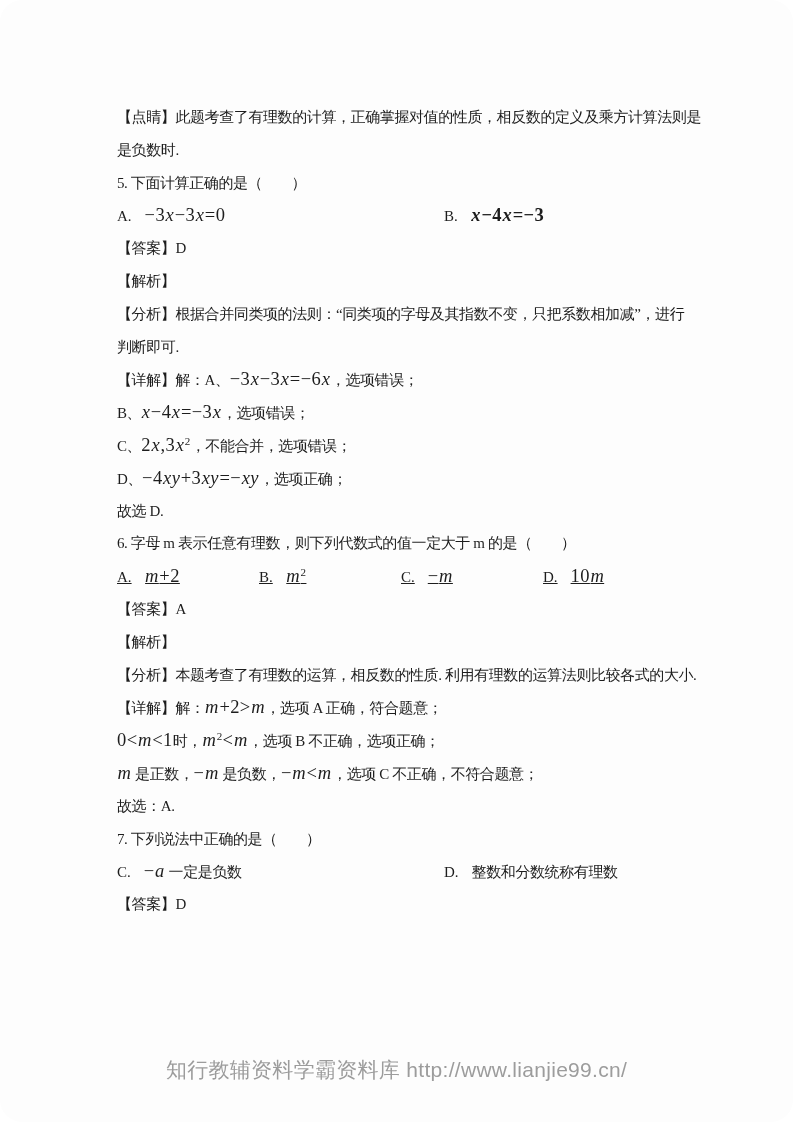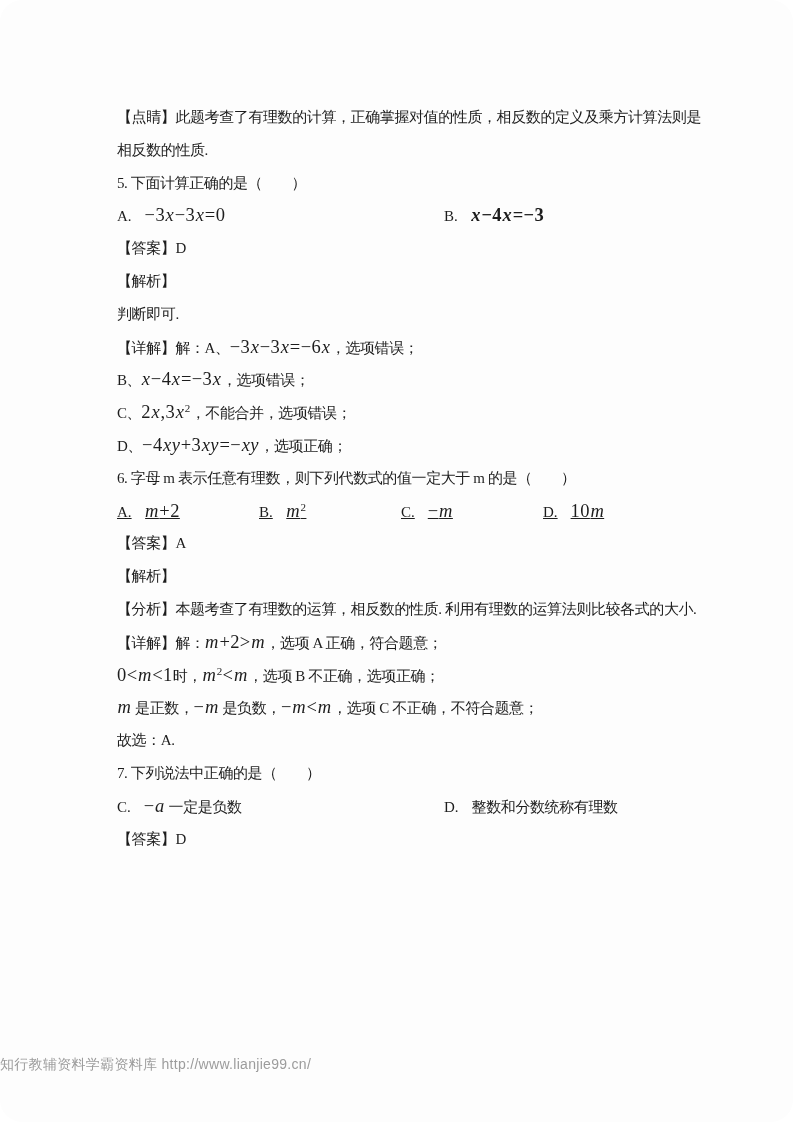--- a/index.html
+++ b/index.html
@@ -38,42 +38,45 @@
   }
   .math.bold{font-weight:700;}
   .opt{display:inline-block;vertical-align:baseline;}
   .line.options2 .opt:first-child{width:327px;}
   .line.options4 .opt{width:142px;text-decoration:underline;}
   .line.options4 .opt:last-child{width:auto;}
   .opt-label{font-size:15px;margin-right:13px;}
   .footer{
     position:absolute;
     left:0;right:0;top:1056px;
+    text-align:center;
     font-family:"Liberation Sans","DejaVu Sans",sans-serif;
-    font-size:14px;
+    font-size:21px;
     color:#9c9c9c;
     letter-spacing:0.3px;
   }
 </style>
 </head>
 <body>
 
 <div class="page">
   <main class="doc">
       <div class="line p"><span class="cn">【点睛】此题考查了有理数的计算，正确掌握对值的性质，相反数的定义及乘方计算法则是</span></div>
-      <div class="line p"><span class="cn">相反数的性质.</span></div>
+      <div class="line p"><span class="cn">是负数时.</span></div>
       <div class="line p"><span class="cn">5. 下面计算正确的是（　　）</span></div>
       <div class="line options2"><span class="opt"><span class="opt-label">A.</span><span class="math">−3<i>x</i>−3<i>x</i>=0</span></span><span class="opt"><span class="opt-label">B.</span><span class="math bold"><i>x</i>−4<i>x</i>=−3</span></span></div>
       <div class="line p"><span class="cn">【答案】D</span></div>
       <div class="line p"><span class="cn">【解析】</span></div>
+      <div class="line p"><span class="cn">【分析】根据合并同类项的法则：“同类项的字母及其指数不变，只把系数相加减”，进行</span></div>
       <div class="line p"><span class="cn">判断即可.</span></div>
       <div class="line p"><span class="cn">【详解】解：A、</span><span class="math">−3<i>x</i>−3<i>x</i>=−6<i>x</i></span><span class="cn">，选项错误；</span></div>
       <div class="line p"><span class="cn">B、</span><span class="math"><i>x</i>−4<i>x</i>=−3<i>x</i></span><span class="cn">，选项错误；</span></div>
       <div class="line p"><span class="cn">C、</span><span class="math">2<i>x</i>,3<i>x</i><sup>2</sup></span><span class="cn">，不能合并，选项错误；</span></div>
       <div class="line p"><span class="cn">D、</span><span class="math">−4<i>xy</i>+3<i>xy</i>=−<i>xy</i></span><span class="cn">，选项正确；</span></div>
+      <div class="line p"><span class="cn">故选 D.</span></div>
       <div class="line p"><span class="cn">6. 字母 m 表示任意有理数，则下列代数式的值一定大于 m 的是（　　）</span></div>
       <div class="line options4"><span class="opt"><span class="opt-label">A.</span><span class="math"><i>m</i>+2</span></span><span class="opt"><span class="opt-label">B.</span><span class="math"><i>m</i><sup>2</sup></span></span><span class="opt"><span class="opt-label">C.</span><span class="math">−<i>m</i></span></span><span class="opt"><span class="opt-label">D.</span><span class="math">10<i>m</i></span></span></div>
       <div class="line p"><span class="cn">【答案】A</span></div>
       <div class="line p"><span class="cn">【解析】</span></div>
       <div class="line p"><span class="cn">【分析】本题考查了有理数的运算，相反数的性质. 利用有理数的运算法则比较各式的大小.</span></div>
       <div class="line p"><span class="cn">【详解】解：</span><span class="math"><i>m</i>+2&gt;<i>m</i></span><span class="cn">，选项 A 正确，符合题意；</span></div>
       <div class="line p"><span class="math">0&lt;<i>m</i>&lt;1</span><span class="cn">时，</span><span class="math"><i>m</i><sup>2</sup>&lt;<i>m</i></span><span class="cn">，选项 B 不正确，选项正确；</span></div>
       <div class="line p"><span class="math"><i>m</i></span><span class="cn"> 是正数，</span><span class="math">−<i>m</i></span><span class="cn"> 是负数，</span><span class="math">−<i>m</i>&lt;<i>m</i></span><span class="cn">，选项 C 不正确，不符合题意；</span></div>
       <div class="line p"><span class="cn">故选：A.</span></div>
       <div class="line p"><span class="cn">7. 下列说法中正确的是（　　）</span></div>

